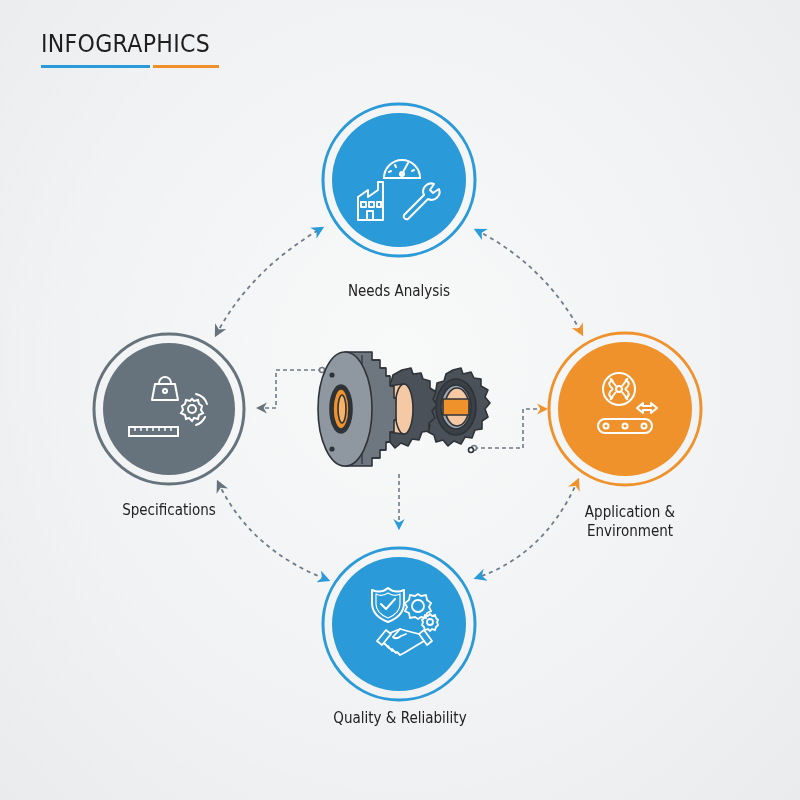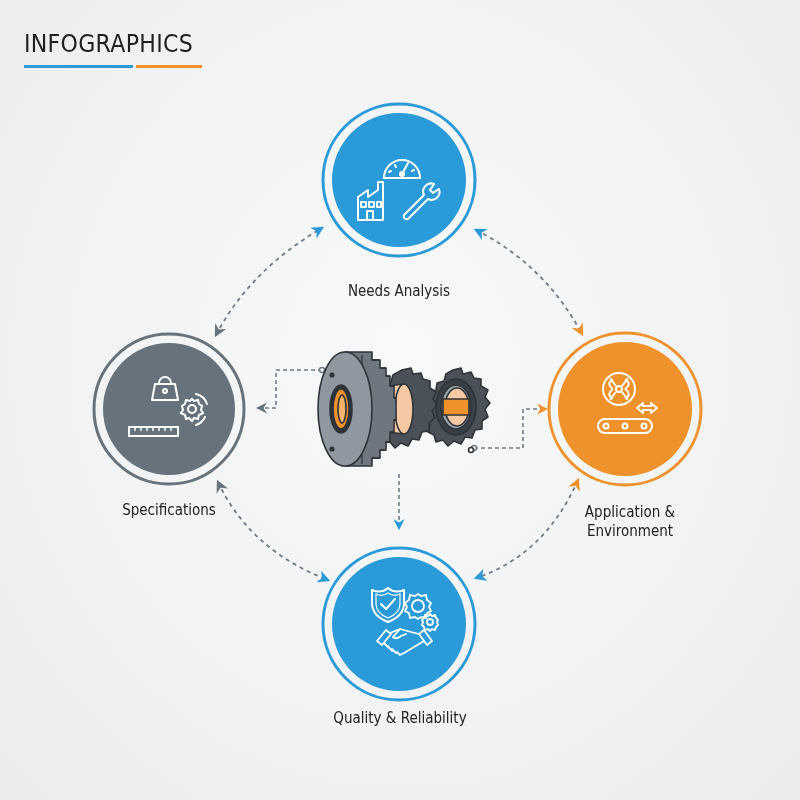--- a/index.html
+++ b/index.html
@@ -2,21 +2,21 @@
 <html><head>
   <meta charset="utf-8">
   <style>
     html, body { margin: 0; padding: 0; }
     body {
       width: 800px; height: 800px; position: relative; overflow: hidden;
       background: radial-gradient(ellipse at 50% 45%, #f8f9f9 0%, #f1f2f3 60%, #e9ebec 100%);
       font-family: "Liberation Sans", "DejaVu Sans", sans-serif;
       color: #222;
     }
-    .header { position: absolute; left: 24px; top: 30px; }
+    .header { position: absolute; left: 41px; top: 30px; }
     .header-title {
       font-size: 24px; letter-spacing: 0.3px; color: #1f1f1f; line-height: 28px;
       font-family: "DejaVu Sans", sans-serif; font-weight: normal;
       transform: scaleX(0.92); transform-origin: left center;
     }
     .underline { position: absolute; top: 35px; height: 3px; }
     .underline.blue { left: 0; width: 109px; }
     .underline.orange { left: 112px; width: 66px; }
 
     svg.diagram { position: absolute; left: 0; top: 0; width: 800px; height: 800px; }

